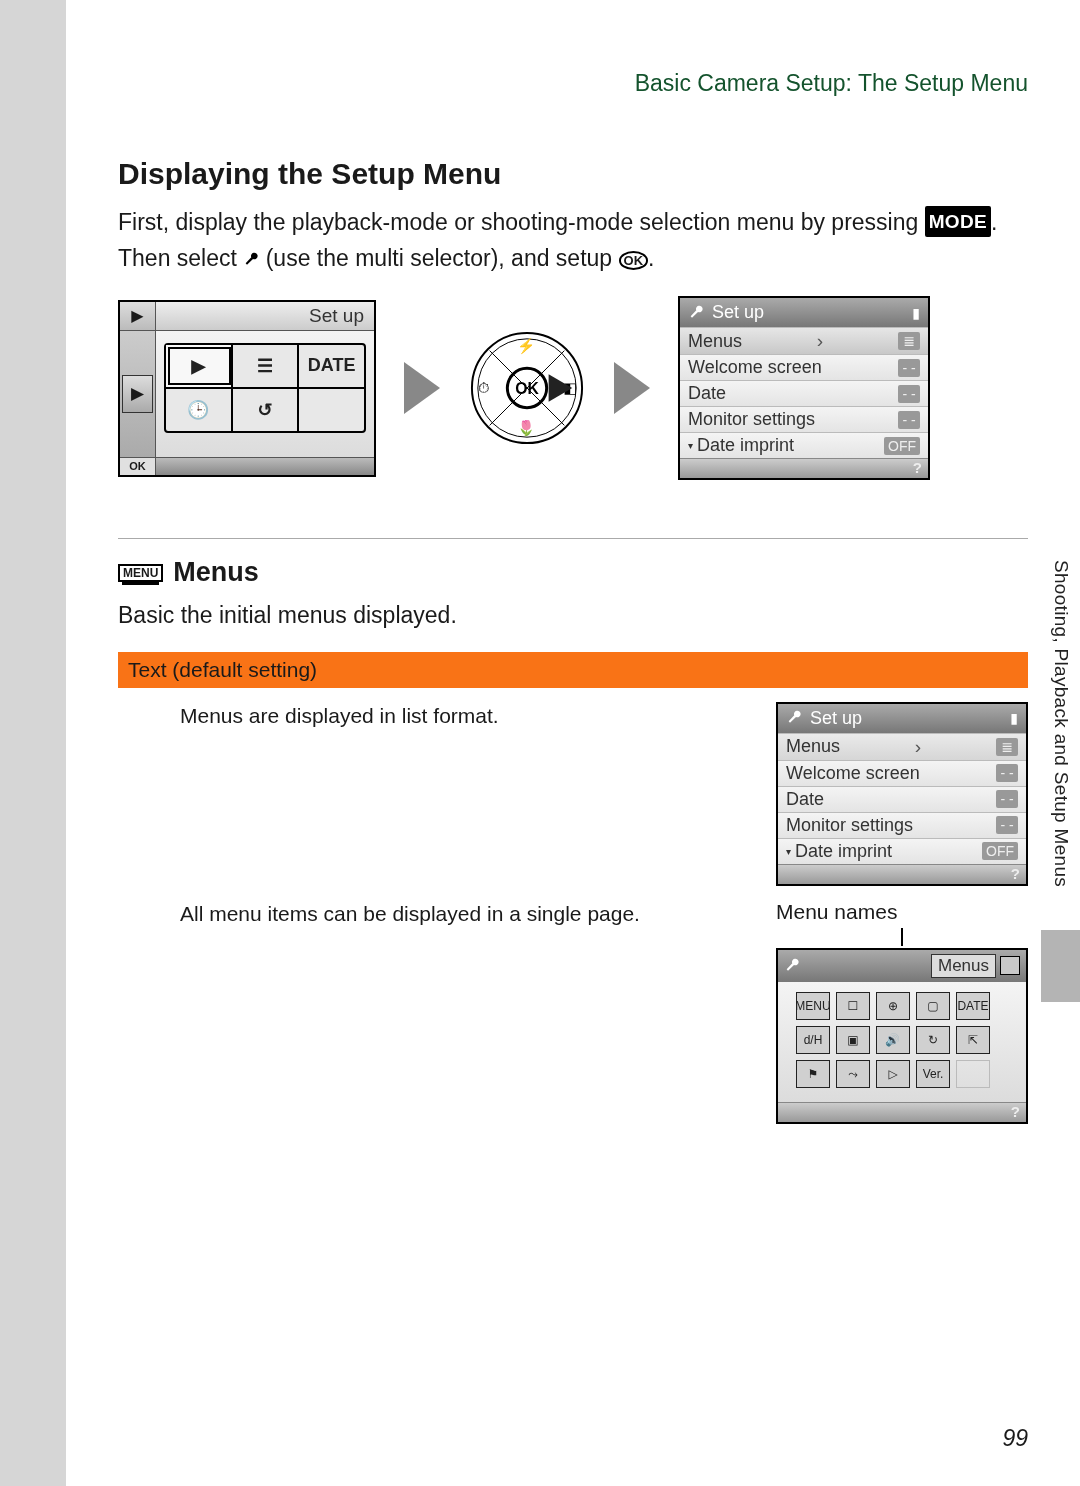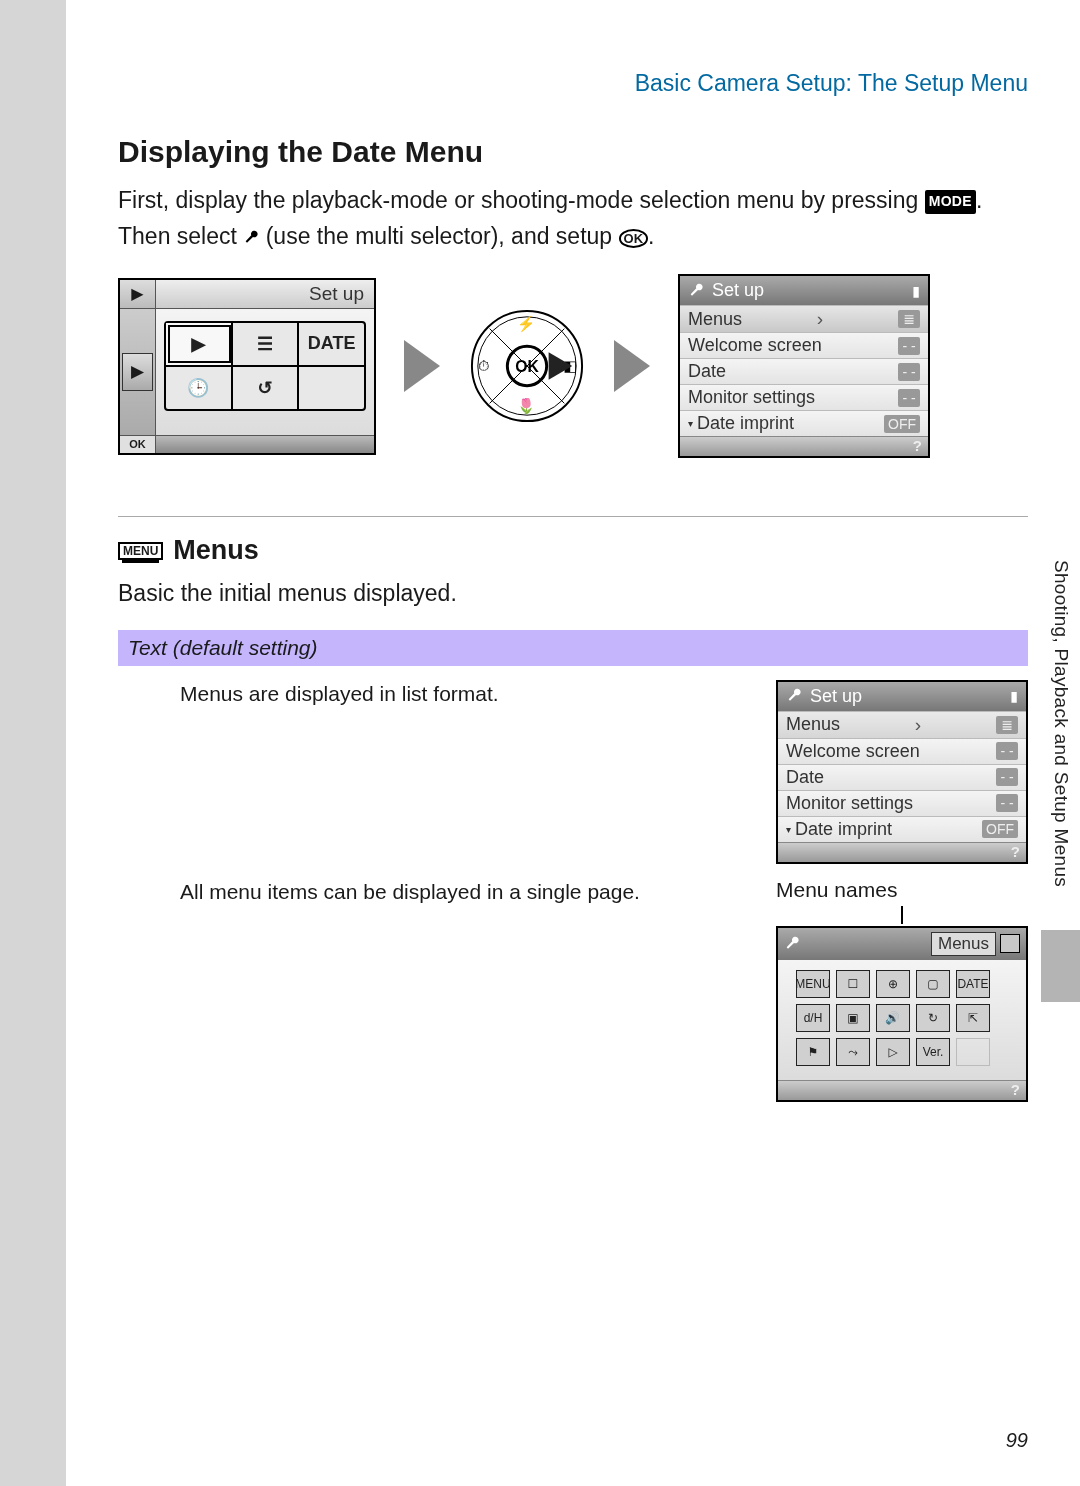--- a/index.html
+++ b/index.html
@@ -30,38 +30,38 @@
   .yellow-tab::before {
     content: "";
     position: absolute;
     left: 0; top: 0;
     width: 66px; height: 20px;
     background: #d6d6d6;
   }
   .header-right {
     text-align: right;
     font-size: 23px;
-    margin-bottom: 38px;
-    color: #0369a1;
+    margin-bottom: 60px;
+    color: #14532d;
   }
   h1 {
     font-size: 30px;
     font-weight: 700;
     margin-bottom: 14px;
   }
   .body-text {
     font-size: 23px;
     line-height: 1.55;
   }
   .inline-label {
     display: inline-block;
     background: #000;
     color: #fff;
     font-weight: 700;
-    font-size: 14px;
+    font-size: 19px;
     padding: 1px 4px;
     border-radius: 2px;
     vertical-align: 2px;
     letter-spacing: 0.3px;
   }
   .inline-icon {
     display: inline-block;
     vertical-align: -3px;
   }
   .ok-circle {
@@ -277,25 +277,24 @@
     position:relative;
   }
   .menu-badge::after {
     content:"";
     position:absolute;
     left:2px; right:2px; bottom:-5px;
     height:3px;
     background:#000;
   }
   .option-header {
-    background:#c4b5fd;
+    background:#f97316;
     font-size:21px;
     padding:6px 10px;
     margin-top:18px;
-    font-style:italic;
   }
   .option-body {
     display:flex;
     gap:37px;
     padding: 14px 0 0 62px;
     align-items:flex-start;
   }
   .option-body .desc {
     font-size:21px;
     flex:1;
@@ -378,35 +377,35 @@
     right:-1px;
     top:930px;
     width:40px;
     height:72px;
     background:#b4b4b4;
   }
   .page-num {
     position:absolute;
     right:52px;
     bottom:34px;
-    font-size:20px;
+    font-size:23px;
     font-style:italic;
   }
   .wrench-svg { width:16px; height:16px; vertical-align:-2px; }
 </style>
 </head>
 <body>
 
 <div class="yellow-tab"></div>
 
 <div class="page">
 
   <div class="header-right">Basic Camera Setup: The Setup Menu</div>
 
-  <h1>Displaying the Date Menu</h1>
+  <h1>Displaying the Setup Menu</h1>
 
   <p class="body-text">
     <span>First, display the playback-mode or shooting-mode selection menu by pressing </span>
     <span class="inline-label">MODE</span><span>. Then select </span>
     <svg class="inline-icon wrench-svg" viewBox="0 0 24 24">
         <path d="M22 6a5 5 0 0 1-7 4.6L6 19l-2-2 8.4-9A5 5 0 1 1 22 6z" fill="#000"></path>
       </svg><span> (use the multi selector), and setup </span>
     <span class="ok-circle">OK</span><span>.</span>
   </p>
 

